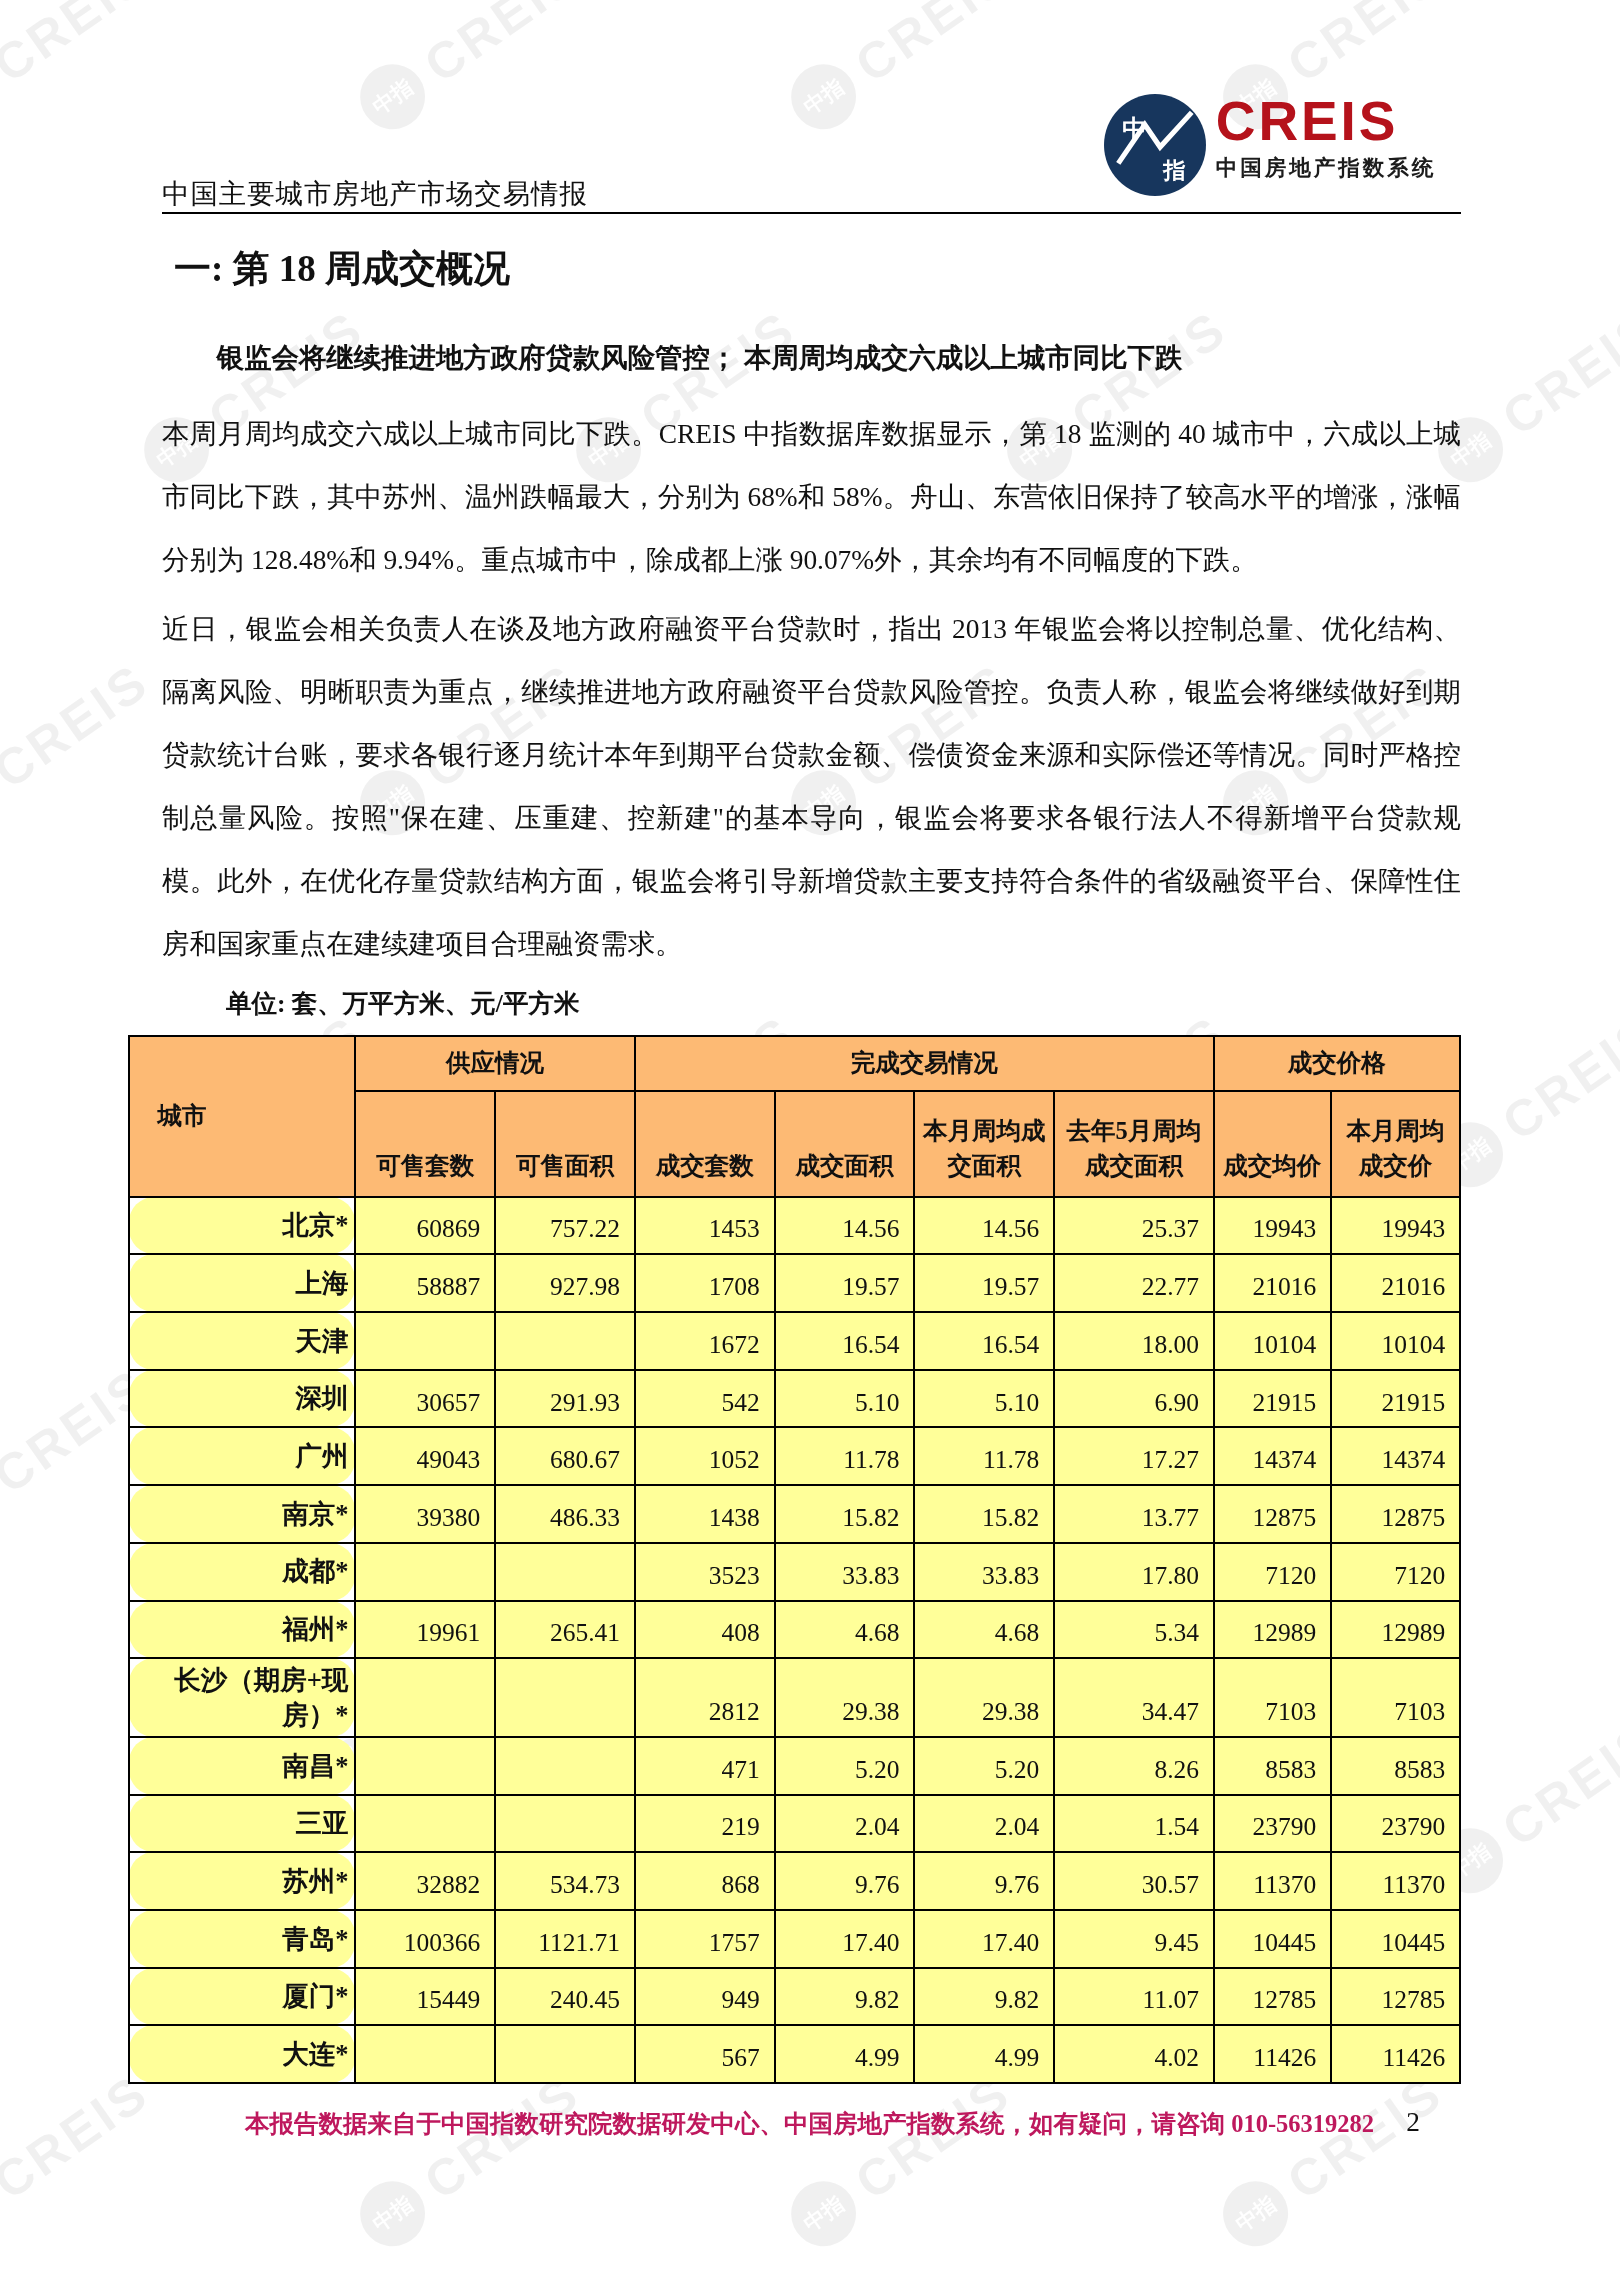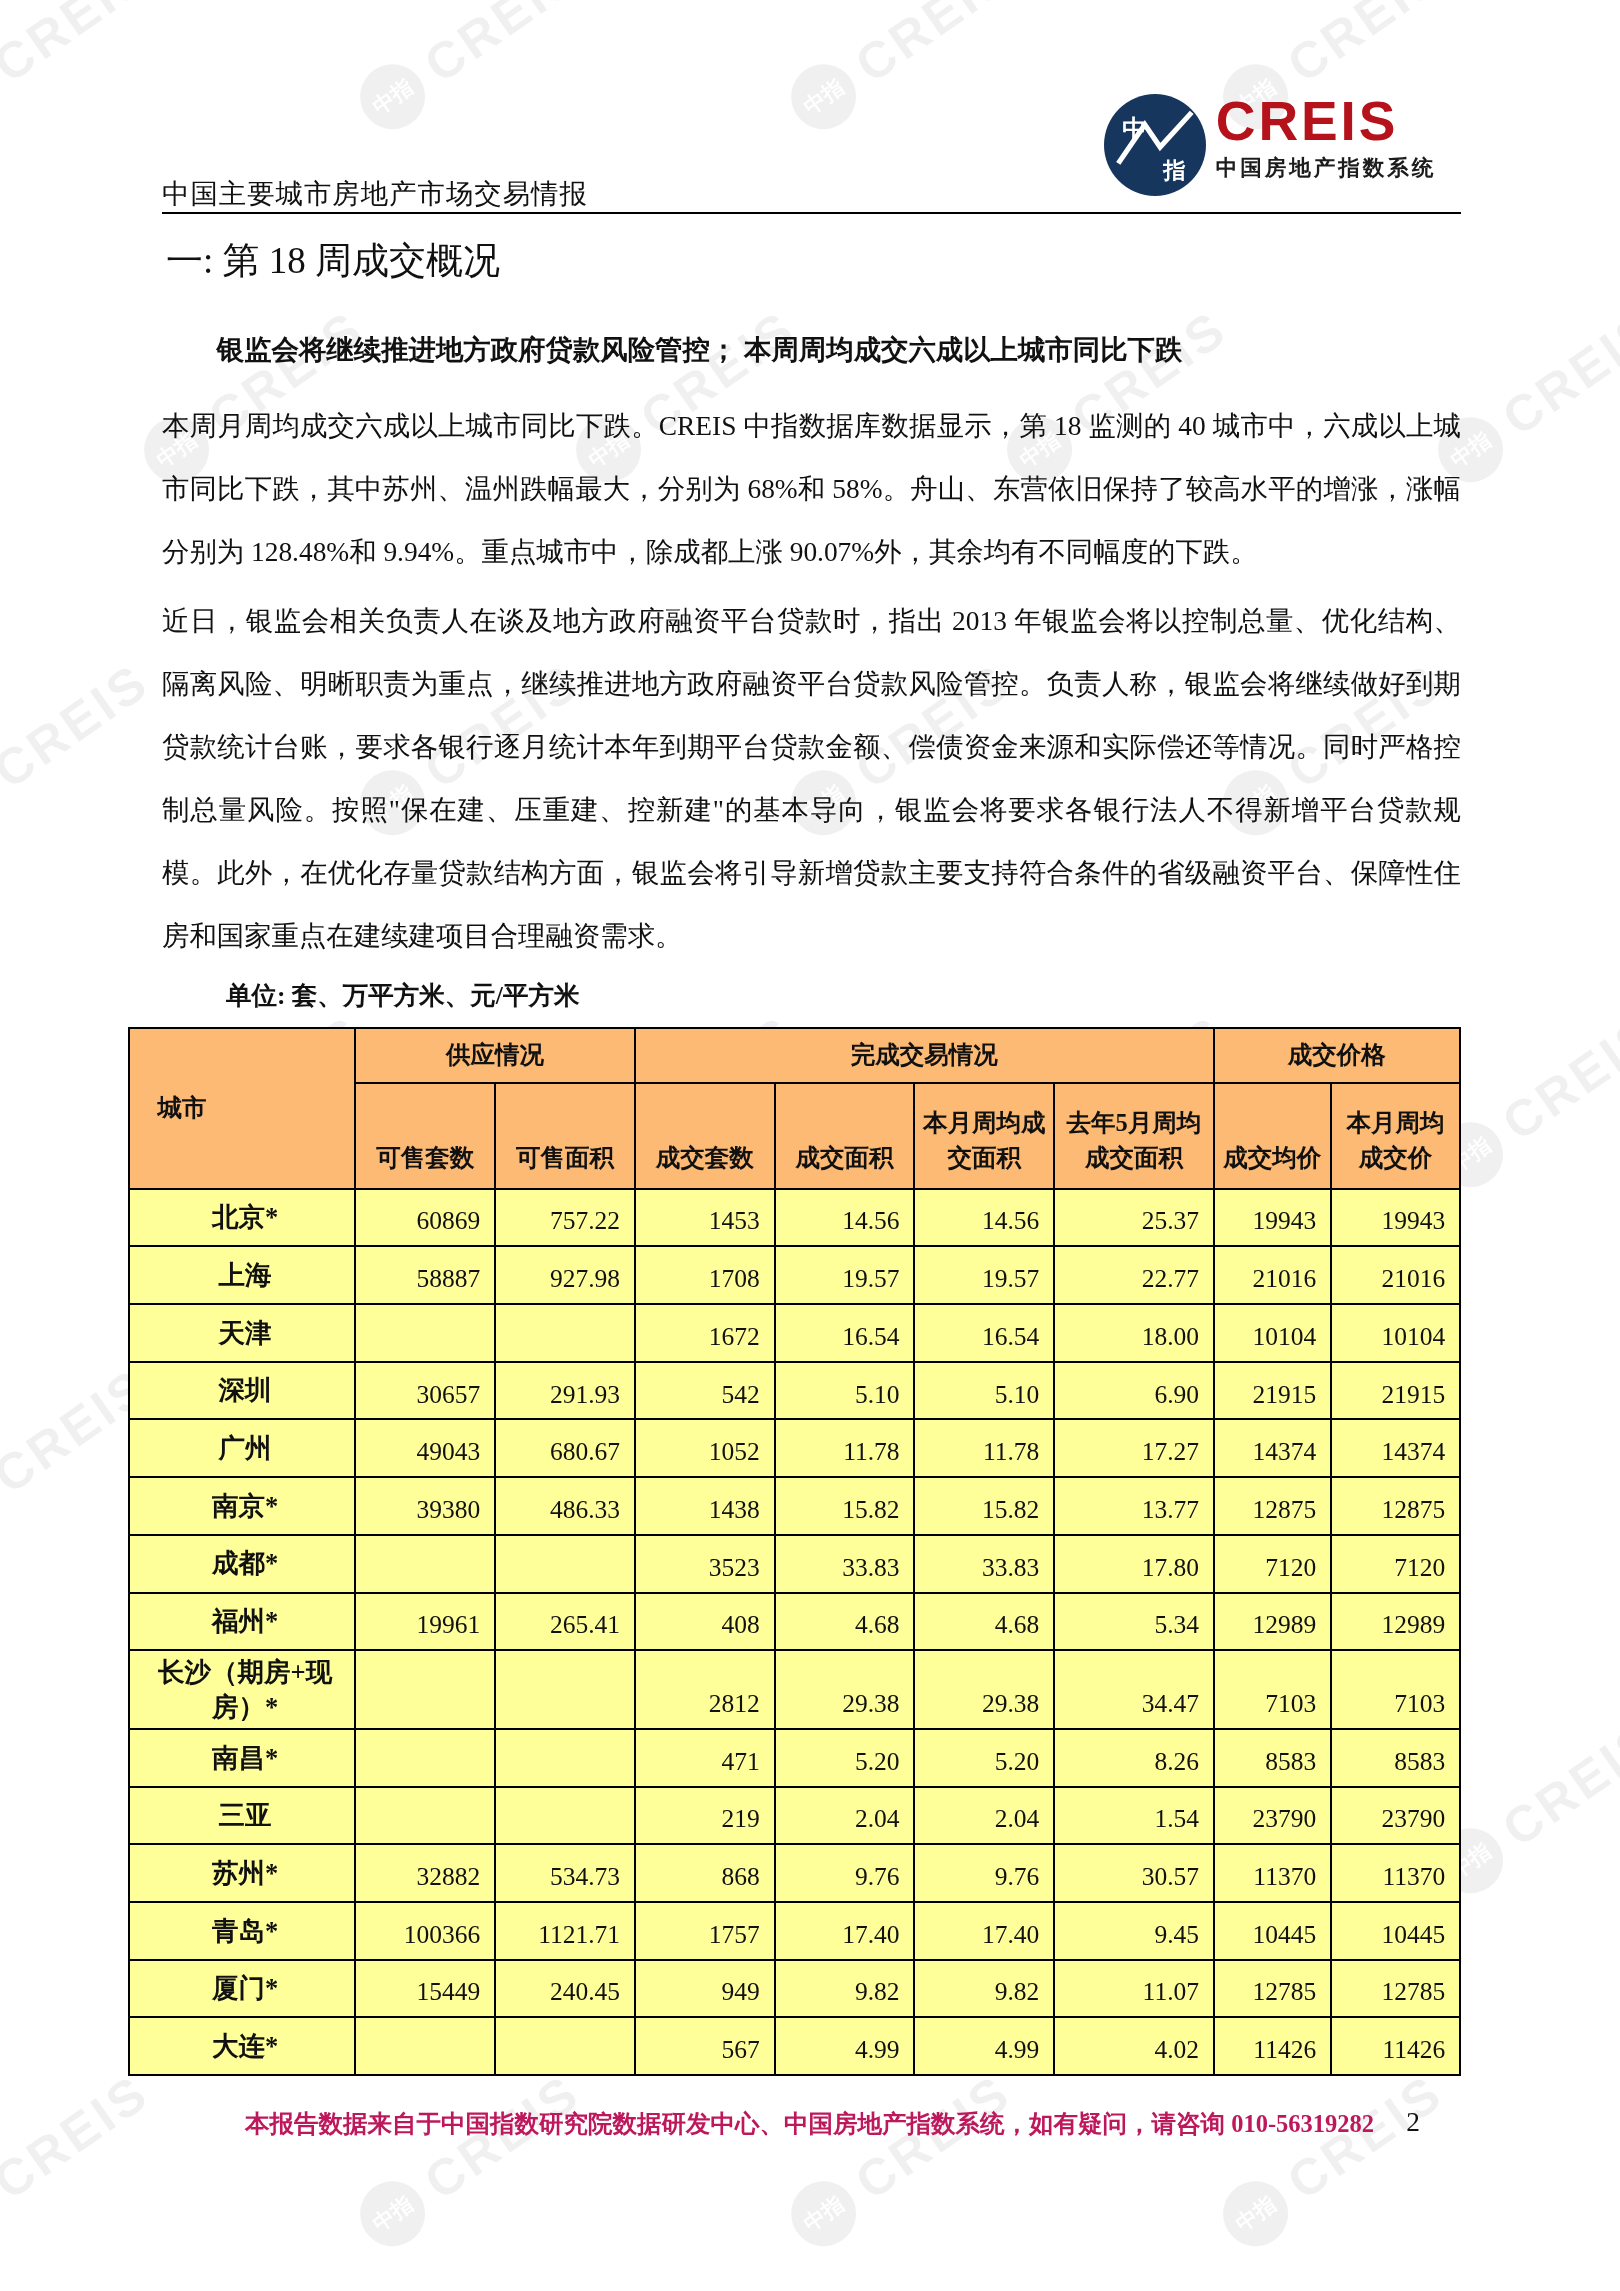--- a/index.html
+++ b/index.html
@@ -15,21 +15,21 @@
       font-size:51px;letter-spacing:3.9px;color:#000;}
   
   .doc-title{position:absolute;left:162px;top:176px;font-size:27.4px;letter-spacing:1px;z-index:2;}
   .title-rule{position:absolute;left:162px;width:1299px;top:212px;border-top:2px solid #000;z-index:2;}
   .brand{position:absolute;left:1104px;top:94px;display:flex;align-items:flex-start;gap:9.8px;z-index:2;}
   .brand-name{font-family:"Liberation Sans","DejaVu Sans",sans-serif;font-weight:800;
       font-size:55px;line-height:1.0;color:#b5121b;letter-spacing:2.9px;}
   .brand-sub{font-size:21.6px;font-weight:bold;color:#1c1c1c;letter-spacing:2.9px;margin-top:3.9px;}
   
   .content{position:absolute;left:162px;top:235px;width:1299px;z-index:1;}
-  h1.sec{font-size:37px;font-weight:normal;margin:4px;line-height:1.2;}
+  h1.sec{font-size:37px;font-weight:bold;margin:12px;line-height:1.2;}
   h2.sub{font-size:32px;font-weight:bold;margin:39px 0 0 0;line-height:1.2;}
   p.lead{font-size:27.4px;font-weight:bold;margin:47px 0 0 0;line-height:1.5;text-indent:2em;}
   p.body-p{font-size:27.4px;margin:23.5px 0 0 0;line-height:2.3;text-align:justify;}
   p.body-p + p.body-p{margin-top:5.9px;}
   p.units{font-size:25.5px;font-weight:bold;margin:9.8px 0 0 0;text-indent:64px;line-height:1.4;}
   
   table.data-table{border-collapse:collapse;table-layout:fixed;width:1333px;
       margin:13.7px 0 0 -34px;border:2.9px solid #000;}
   .data-table col.c1{width:17%;}  .data-table col.c2{width:10.5%;}
   .data-table col.c3{width:10.5%;}.data-table col.c4{width:10.5%;}
@@ -37,22 +37,22 @@
   .data-table col.c7{width:12%;}  .data-table col.c8{width:8.8%;}
   .data-table col.c9{width:9.7%;}
   .data-table th,.data-table td{border:2px solid #000;overflow:hidden;}
   .data-table thead th{background:#fdba74;font-size:24.5px;font-weight:bold;
       vertical-align:bottom;text-align:center;padding:5.9px 3.9px 11.8px 3.9px;line-height:1.45;}
   .data-table thead tr.tr-group th{height:39px;padding-bottom:7.8px;vertical-align:middle;}
   .data-table thead th.th-city{text-align:left;padding-left:27.4px;}
   .data-table thead tr.tr-cols th{height:86px;}
   .data-table thead{border-bottom:2.9px solid #000;}
   .data-table td{background:#ffff99;height:44px;font-size:25.5px;line-height:1.3;}
-  .data-table td.td-city{font-weight:bold;text-align:center;padding:3.9px 5.9px 3.9px 11.8px;
-      font-size:26.5px;vertical-align:middle;}
+  .data-table td.td-city{font-weight:bold;text-align:right;padding:3.9px 5.9px 3.9px 11.8px;
+      font-size:26.5px;vertical-align:middle;border-radius:25px;}
   .data-table td.num{text-align:right;padding:3.9px 13.7px 7.8px 3.9px;vertical-align:bottom;}
   
   .doc-footer{position:absolute;left:162px;width:1299px;top:2107px;z-index:1;
       font-size:24.5px;font-weight:bold;}
   .footer-note{color:#be185d;margin-left:83px;}
   .page-number{position:absolute;right:41px;top:0;color:#111;font-size:27.4px;font-weight:normal;}
 </style>
 </head>
 <body>
 

